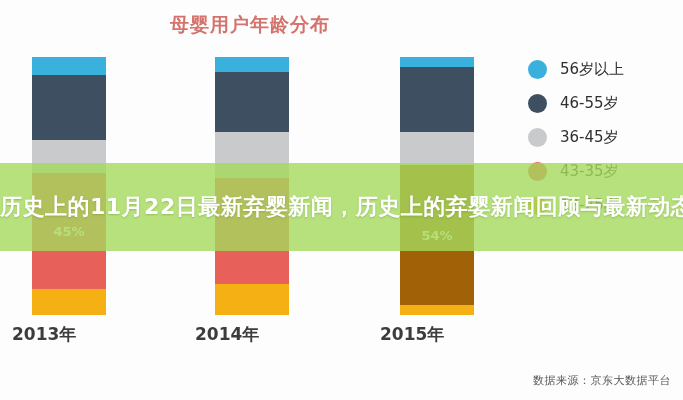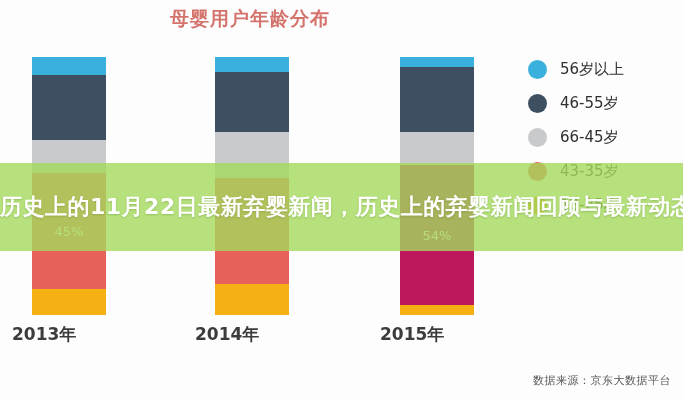--- a/index.html
+++ b/index.html
@@ -7,36 +7,36 @@
     width:683px;height:400px;
     background:#ffffff;
     font-family:"DejaVu Sans","Liberation Sans",sans-serif;
     overflow:hidden;
     position:relative;
   }
   #stage{position:absolute;inset:0;width:683px;height:400px;background:#fdfdfd;}
 
   
   .chart-title{
-    position:absolute;left:0;top:6px;width:500px;
+    position:absolute;left:0;top:12px;width:500px;
     text-align:center;
     font-size:19px;font-weight:bold;letter-spacing:1px;
     color:#d4736c;
     text-shadow:0 1px 0 rgba(255,255,255,.6);
   }
 
   
   .plot{position:absolute;left:0;top:55px;width:500px;height:260px;}
   .bar-group{position:absolute;bottom:0;width:74px;height:258px;}
   .bar{position:absolute;left:0;bottom:0;width:100%;height:100%;
        display:flex;flex-direction:column;}
   .seg{width:100%;position:relative;}
   .seg-label{
     position:absolute;left:0;right:0;top:50%;transform:translateY(-50%);
-    text-align:center;font-size:13px;color:#ffffff;font-weight:normal;
+    text-align:center;font-size:13px;color:#ffffff;font-weight:bold;
     opacity:.92;
   }
   .x-label{
     position:absolute;left:-20px;width:114px;top:266px;
     text-align:left;font-size:17px;color:#3c3c3c;font-weight:bold;
   }
 
   
   .legend{position:absolute;left:528px;top:52px;width:150px;}
   .legend-item{display:flex;align-items:center;height:34px;}
@@ -90,41 +90,41 @@
           <div class="seg" style="background: rgb(232, 96, 90); height: 41%;"></div>
           <div class="seg" style="background: rgb(245, 177, 20); height: 12%;"></div>
         </div>
         <div class="x-label">2014年</div>
       </div>
       <div class="bar-group" style="left: 400px;">
         <div class="bar">
           <div class="seg" style="background: rgb(58, 176, 221); height: 4%;"></div>
           <div class="seg" style="background: rgb(61, 79, 96); height: 25%;"></div>
           <div class="seg" style="background: rgb(201, 202, 203); height: 13%;"></div>
-          <div class="seg" style="background: #be185d; height: 54%;">
+          <div class="seg" style="background: #a16207; height: 54%;">
             <span class="seg-label">54%</span>
           </div>
           <div class="seg" style="background: rgb(245, 177, 20); height: 4%;"></div>
         </div>
         <div class="x-label">2015年</div>
       </div>
     </div>
 
   <div class="legend" id="legend">
       <div class="legend-item">
         <span class="legend-dot" style="background: rgb(58, 176, 221);"></span>
         <span class="legend-text">56岁以上</span>
       </div>
       <div class="legend-item">
         <span class="legend-dot" style="background: rgb(61, 79, 96);"></span>
         <span class="legend-text">46-55岁</span>
       </div>
       <div class="legend-item">
         <span class="legend-dot" style="background: rgb(201, 202, 203);"></span>
-        <span class="legend-text">66-45岁</span>
+        <span class="legend-text">36-45岁</span>
       </div>
       <div class="legend-item">
         <span class="legend-dot" style="background: rgb(232, 96, 90);"></span>
         <span class="legend-text">43-35岁</span>
       </div>
       <div class="legend-item">
         <span class="legend-dot" style="background: rgb(245, 177, 20);"></span>
         <span class="legend-text">12-25岁</span>
       </div>
     </div>

